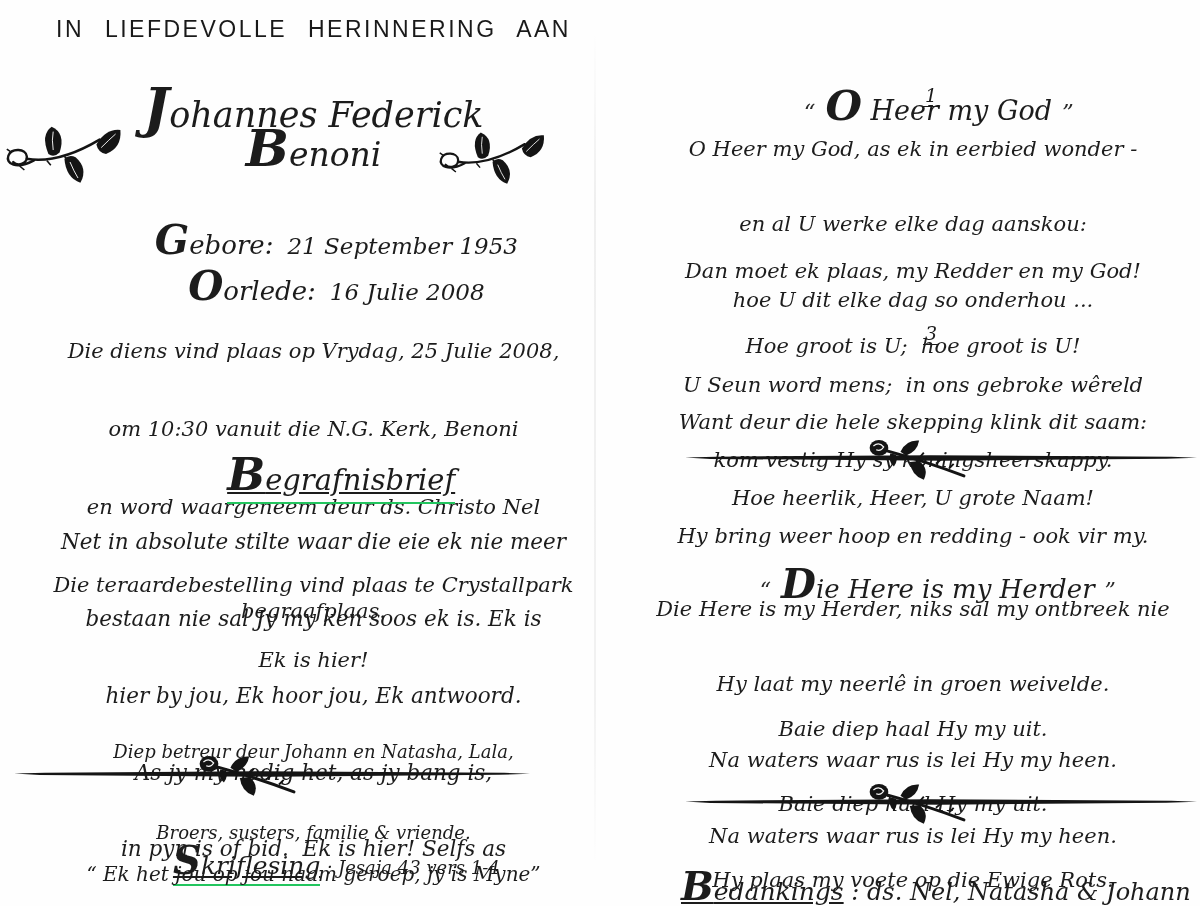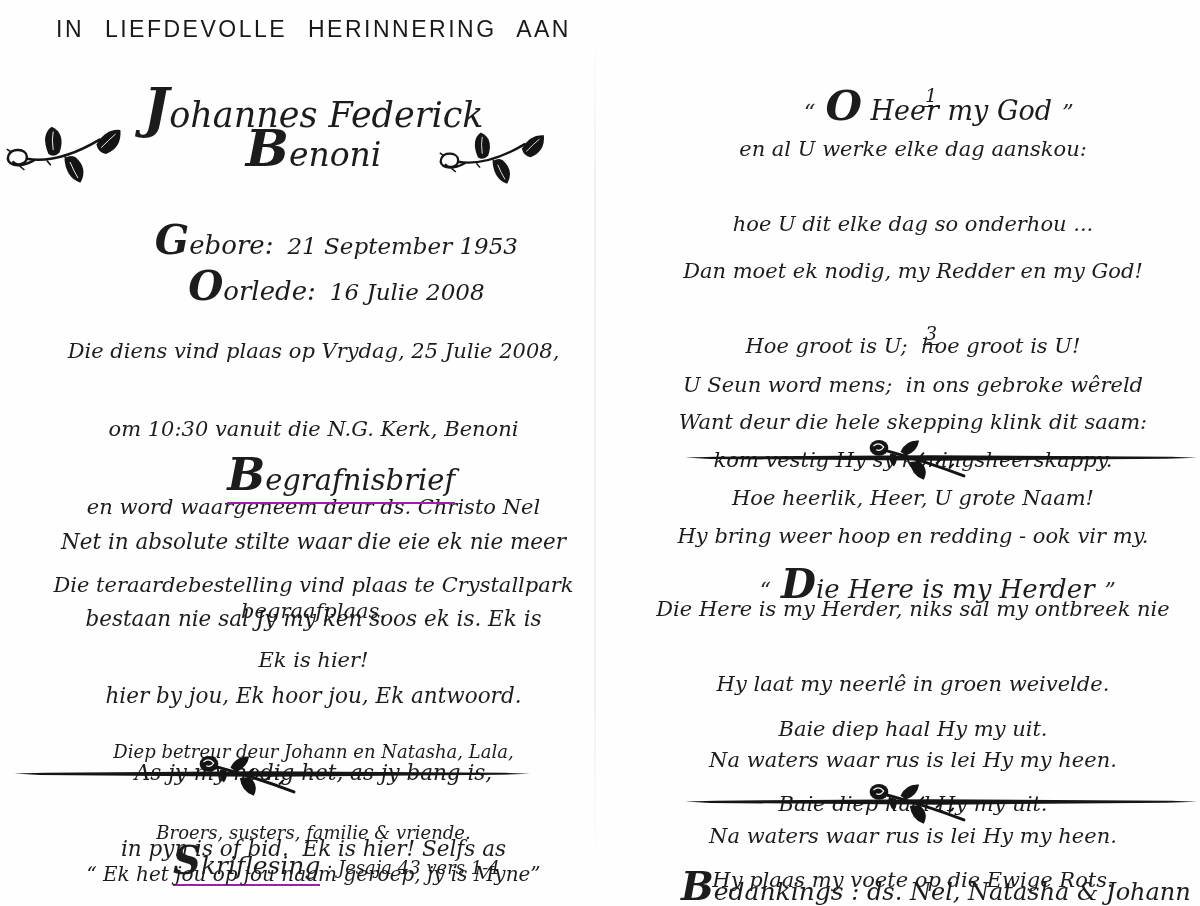--- a/index.html
+++ b/index.html
@@ -15,21 +15,21 @@
   .page.right{left:602px;}
   .blk{position:absolute;text-align:center;white-space:pre-wrap;}
   .page.left .blk{left:0;right:16px;padding-left:45px;}
   .page.right .blk{left:24px;right:0;}
   .header-caps{
     font-family:"Liberation Sans",sans-serif;font-style:normal;
     font-size:23px;letter-spacing:2.5px;word-spacing:12px;color:#191919;font-weight:500;
   }
   .script{font-style:italic;font-weight:500;}
   .fancy::first-letter{font-size:1.55em;font-weight:bold;}
-  .ul{border-bottom:2px solid #a21caf;padding-bottom:1px;display:inline-block;}
+  .ul{border-bottom:2px solid #22c55e;padding-bottom:1px;display:inline-block;text-decoration:underline;}
   .ul-thin{border-bottom:1.5px solid #1b1b1b;display:inline-block;padding:0 2px 0 2px;}
 
   
   .lp-header{top:16px;}
   .lp-name1{top:76px;font-size:35px;}
   .lp-name2{top:118px;font-size:33px;}
   .lp-born{top:188px;font-size:24px;}
   .lp-died{top:234px;font-size:24px;}
   .row-label{display:inline-block;font-size:26px;font-style:italic;margin-right:14px;}
   .row-value{font-size:23px;font-style:italic;}
@@ -177,27 +177,28 @@
 
     <div class="blk rp-title1">
       <span class="title-q">“</span><span class="title-text fancy">O Heer my God</span><span class="title-q">”</span>
     </div>
 
     <div class="blk rp-vnum1">
       <span class="ul-thin">1</span>
     </div>
 
     <div class="blk rp-verse1 stanza">
+      <div>O Heer my God, as ek in eerbied wonder -</div>
       <div>en al U werke elke dag aanskou:</div>
       <div>hoe U dit elke dag so onderhou ...</div>
     </div>
 
 
     <div class="blk rp-refrain stanza">
-      <div>Dan moet ek nodig, my Redder en my God!</div>
+      <div>Dan moet ek plaas, my Redder en my God!</div>
       <div>Hoe groot is U;  hoe groot is U!</div>
       <div>Want deur die hele skepping klink dit saam:</div>
       <div>Hoe heerlik, Heer, U grote Naam!</div>
     </div>
 
     <div class="blk rp-vnum3">
       <span class="ul-thin">3</span>
     </div>
 
     <div class="blk rp-verse3 stanza">

